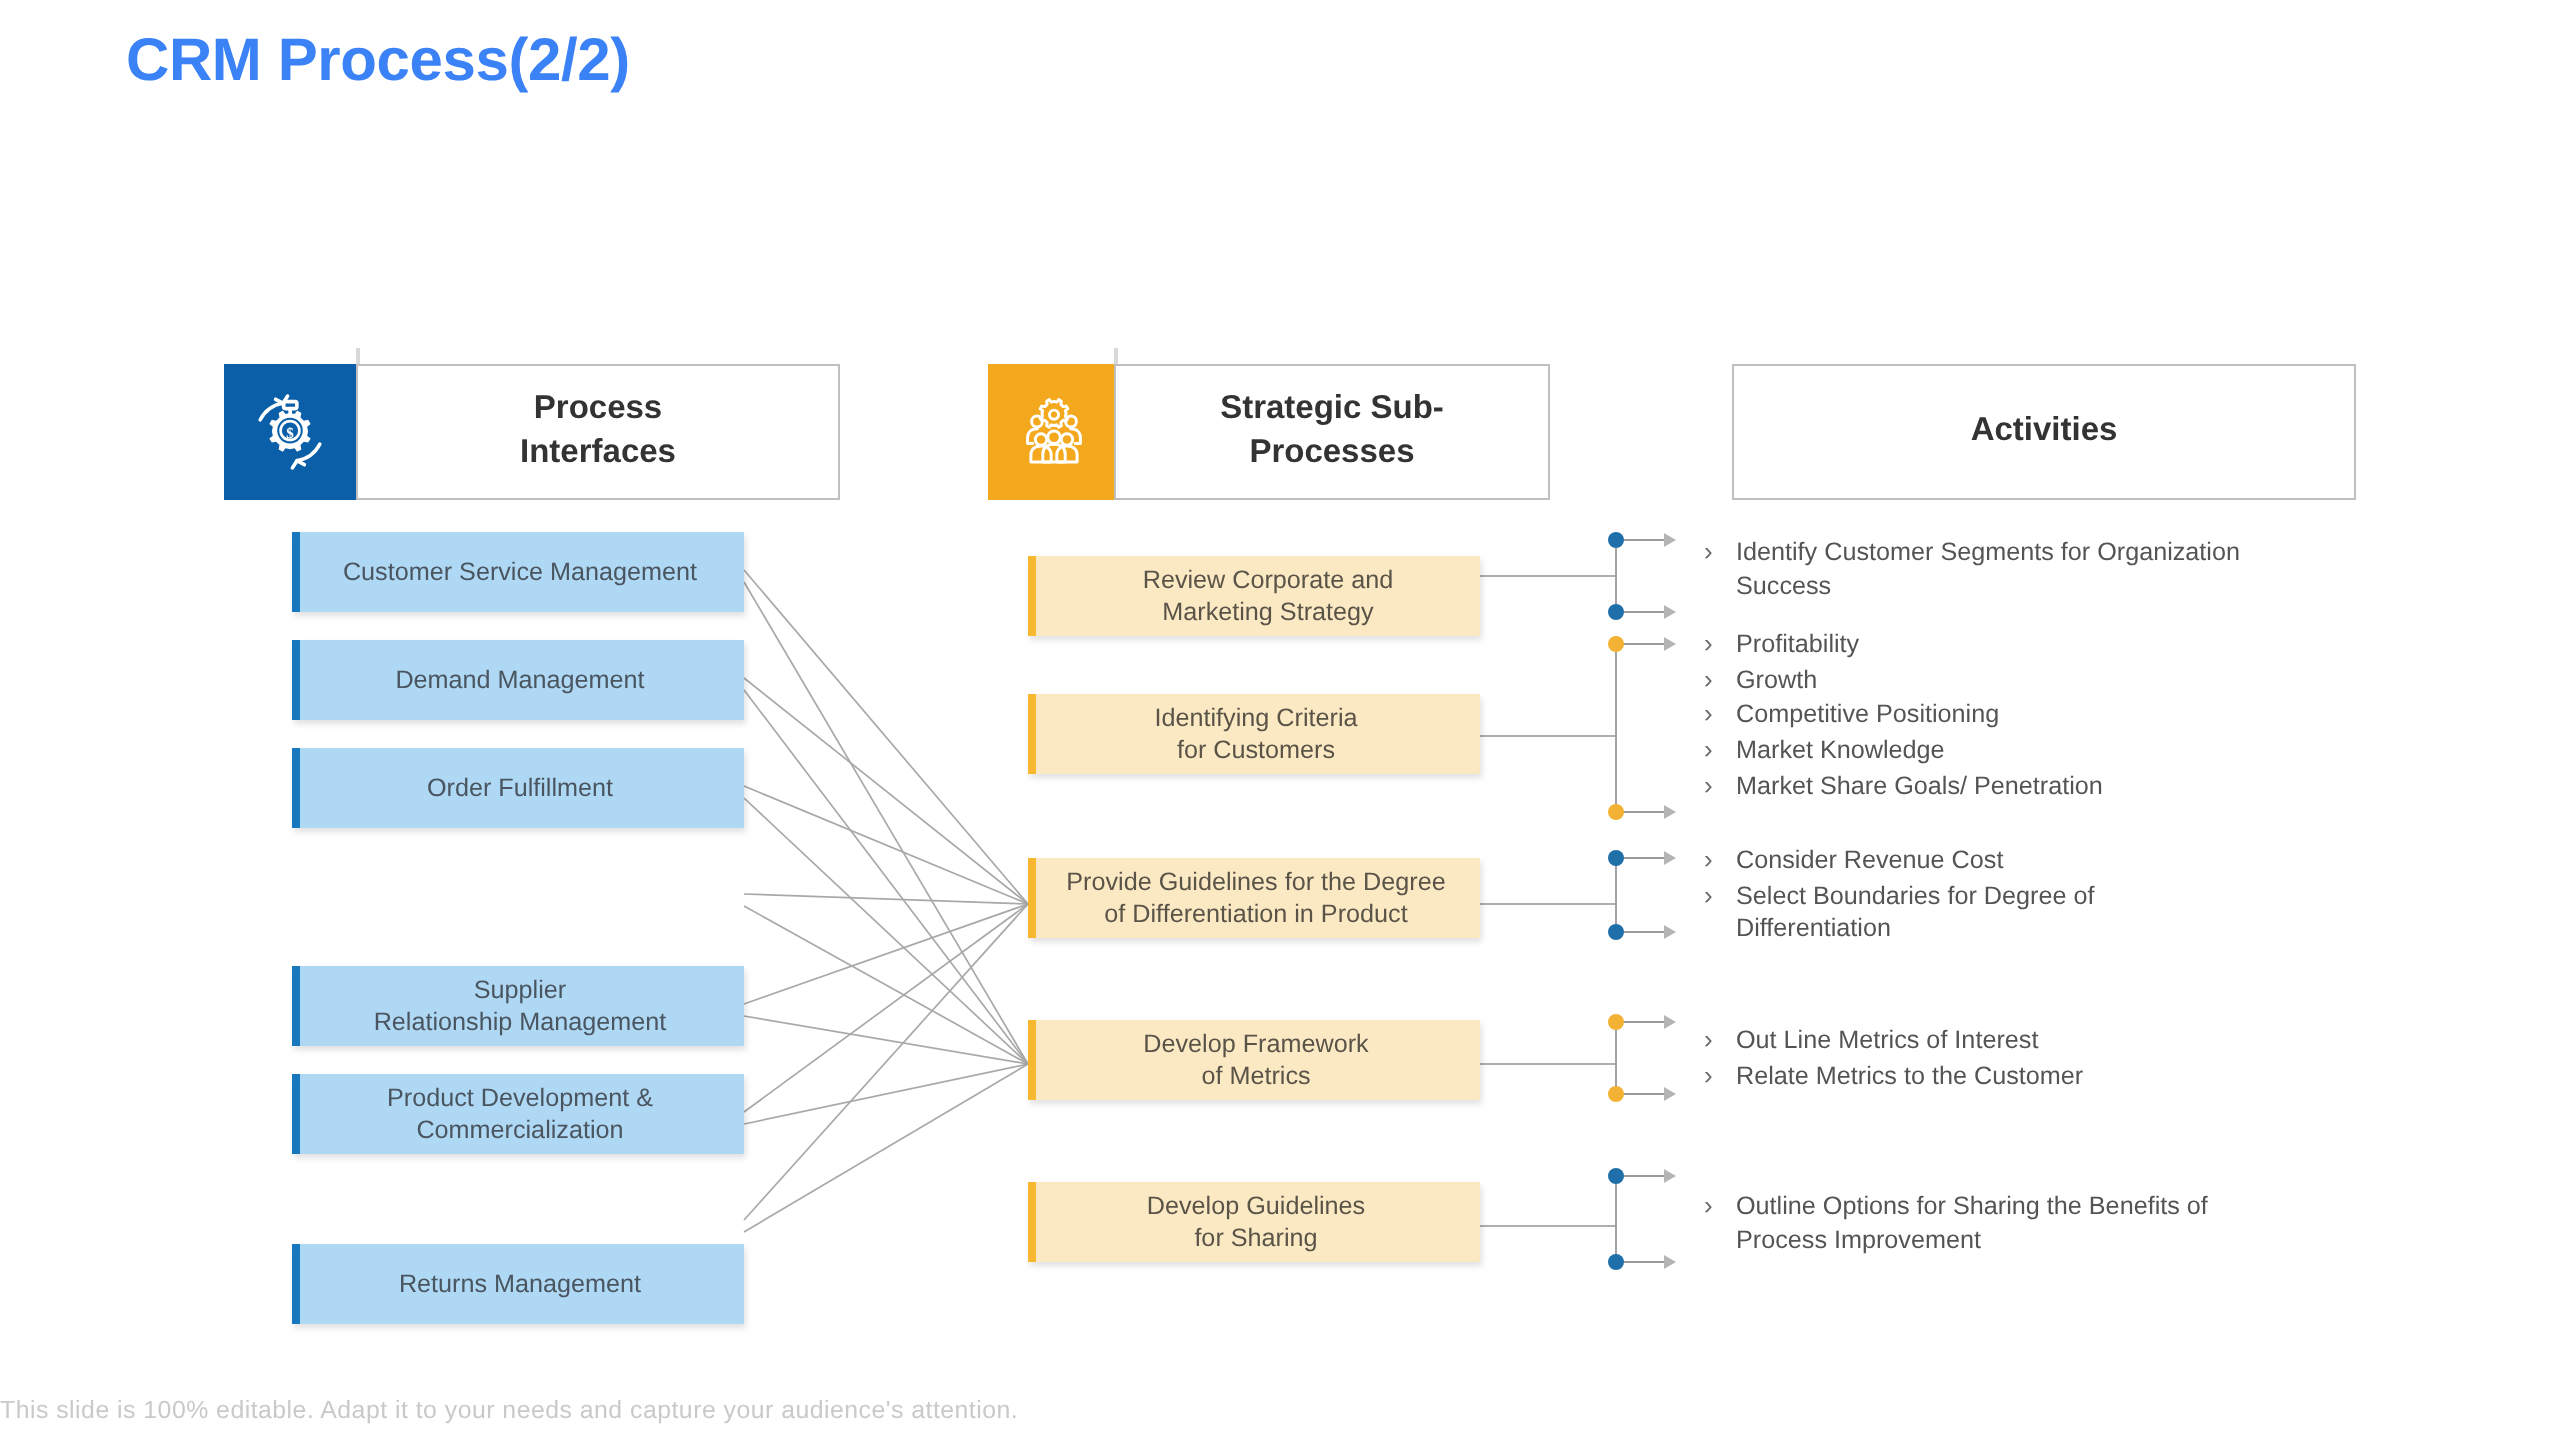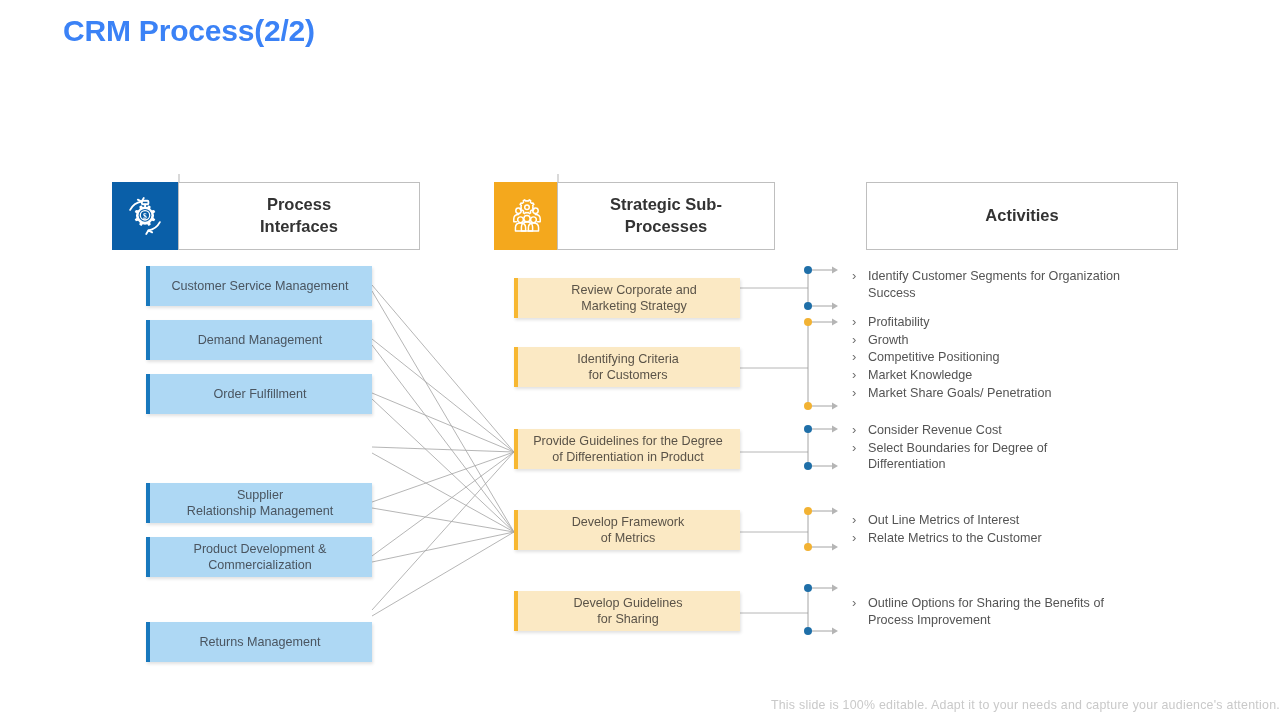--- a/index.html
+++ b/index.html
@@ -82,21 +82,21 @@
     position:absolute;left:6px;top:-1px;
     color:#6d6d6d;font-size:13px;
   }
 
   
   .wires{position:absolute;left:0;top:0;width:1280px;height:720px;pointer-events:none;}
 
   
   .footer{
     position:absolute;left:0;right:0;top:698px;
-    text-align:right;
+    text-align:left;
     font-size:12.4px;color:#c9c9c9;letter-spacing:.25px;
   }
 </style>
 </head>
 <body>
 
 <div class="slide">
 
   <div class="title">CRM Process(2/2)</div>
 

